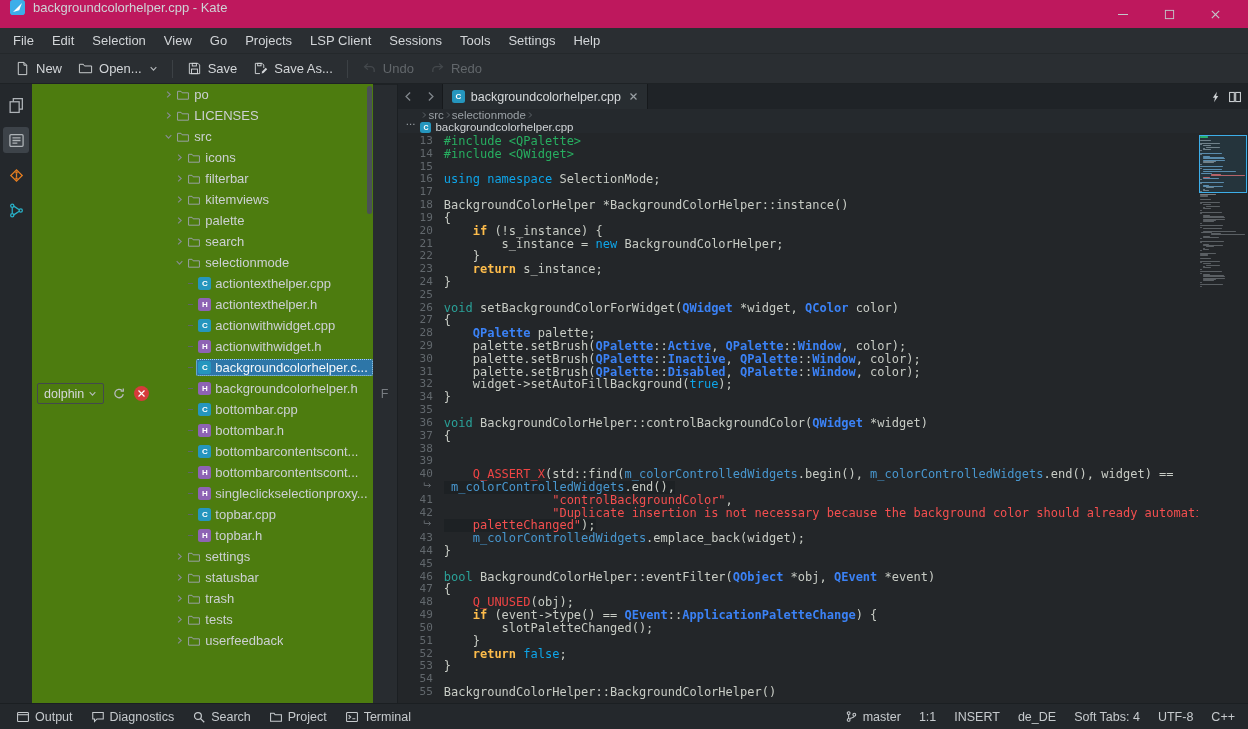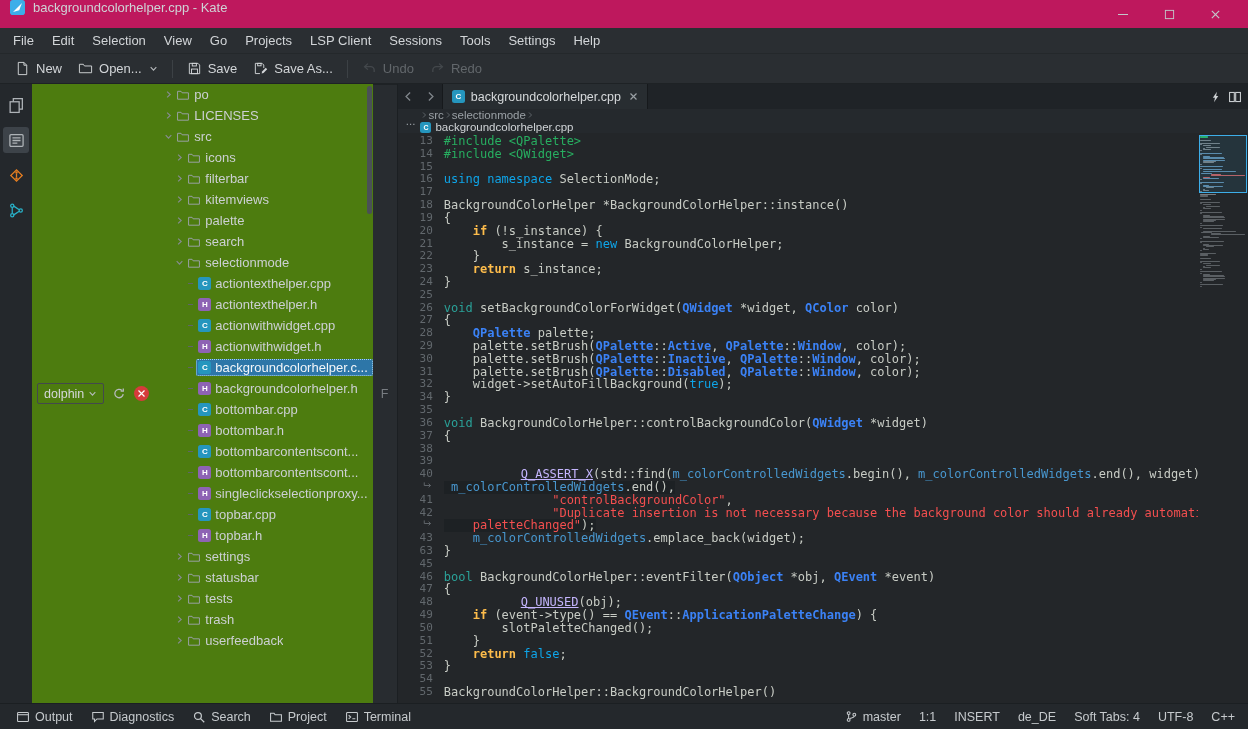--- a/index.html
+++ b/index.html
@@ -74,21 +74,21 @@
   .code-text{white-space:pre;}
   .code-row.hl .code-text{background:#1d2124;}
   .tok-n{color:#c8ccc5;}
   .tok-k{color:#0ea5e9;font-weight:normal;}
   .tok-cf{color:#fdbc4b;font-weight:bold;}
   .tok-dt{color:#2aa198;}
   .tok-qt{color:#3b82f6;font-weight:bold;}
   .tok-s{color:#f44f4f;}
   .tok-pp{color:#27ae60;}
   .tok-m{color:#4897cf;}
-  .tok-mac{color:#c4b5fd;text-decoration:underline;margin-left:48px;}
+  .tok-mac{color:#ef4444;}
 
   
   .minimap{flex:0 0 42px;position:relative;padding:3px 3px 0 2px;background:#232629;}
   .mm-row{height:1px;margin-bottom:0.32px;border-radius:0.5px;}
   .mm-viewport{position:absolute;top:2px;left:1px;right:1px;height:58px;border:1px solid #3daee9;background:rgba(61,174,233,0.10);}
 
   
   .statusbar{flex:0 0 26px;background:#24282c;border-top:1px solid #1b1f22;display:flex;align-items:center;padding:0 8px;font-size:12.5px;color:#c6cacd;}
   .sb-btn{display:flex;align-items:center;gap:5px;padding:2px 8px;}
   .sb-right{margin-left:auto;display:flex;align-items:center;gap:8px;}
@@ -568,36 +568,36 @@
               <svg width="9" height="9" viewBox="0 0 16 16" fill="none" stroke="currentColor" stroke-width="2">
                 <path d="M5.5 3 11 8l-5.5 5"></path>
               </svg>
             </span>
             <span class="row-inner">
               <span class="icon">
                 <svg width="14" height="14" viewBox="0 0 16 16" fill="none" stroke="#9aa1a7" stroke-width="1.1">
                   <path d="M1.8 12.8v-9h4l1.2 1.7h7.2v7.3z"></path>
                 </svg>
               </span>
+              <span class="label">trash</span>
+            </span>
+          </div>
+          <div class="tree-row" style="padding-left:19px">
+            <span class="expander">
+              <svg width="9" height="9" viewBox="0 0 16 16" fill="none" stroke="currentColor" stroke-width="2">
+                <path d="M5.5 3 11 8l-5.5 5"></path>
+              </svg>
+            </span>
+            <span class="row-inner">
+              <span class="icon">
+                <svg width="14" height="14" viewBox="0 0 16 16" fill="none" stroke="#9aa1a7" stroke-width="1.1">
+                  <path d="M1.8 12.8v-9h4l1.2 1.7h7.2v7.3z"></path>
+                </svg>
+              </span>
               <span class="label">tests</span>
-            </span>
-          </div>
-          <div class="tree-row" style="padding-left:19px">
-            <span class="expander">
-              <svg width="9" height="9" viewBox="0 0 16 16" fill="none" stroke="currentColor" stroke-width="2">
-                <path d="M5.5 3 11 8l-5.5 5"></path>
-              </svg>
-            </span>
-            <span class="row-inner">
-              <span class="icon">
-                <svg width="14" height="14" viewBox="0 0 16 16" fill="none" stroke="#9aa1a7" stroke-width="1.1">
-                  <path d="M1.8 12.8v-9h4l1.2 1.7h7.2v7.3z"></path>
-                </svg>
-              </span>
-              <span class="label">trash</span>
             </span>
           </div>
           <div class="tree-row" style="padding-left:19px">
             <span class="expander">
               <svg width="9" height="9" viewBox="0 0 16 16" fill="none" stroke="currentColor" stroke-width="2">
                 <path d="M5.5 3 11 8l-5.5 5"></path>
               </svg>
             </span>
             <span class="row-inner">
               <span class="icon">
@@ -802,21 +802,21 @@
                   <path d="M2 2v5h10"></path>
                   <path d="M9 4l3 3-3 3"></path>
                 </svg></span>
               <span class="code-text"><span class="tok-n">    </span><span class="tok-s">paletteChanged"</span><span class="tok-n">);</span></span>
             </div>
             <div class="code-row">
               <span class="gutter">43</span>
               <span class="code-text"><span class="tok-n">    </span><span class="tok-m">m_colorControlledWidgets</span><span class="tok-n">.emplace_back(widget);</span></span>
             </div>
             <div class="code-row">
-              <span class="gutter">63</span>
+              <span class="gutter">44</span>
               <span class="code-text"><span class="tok-n">}</span></span>
             </div>
             <div class="code-row">
               <span class="gutter">45</span>
               <span class="code-text"></span>
             </div>
             <div class="code-row">
               <span class="gutter">46</span>
               <span class="code-text"><span class="tok-dt">bool</span><span class="tok-n"> BackgroundColorHelper::eventFilter(</span><span class="tok-qt">QObject</span><span class="tok-n"> *obj, </span><span class="tok-qt">QEvent</span><span class="tok-n"> *event)</span></span>
             </div>

